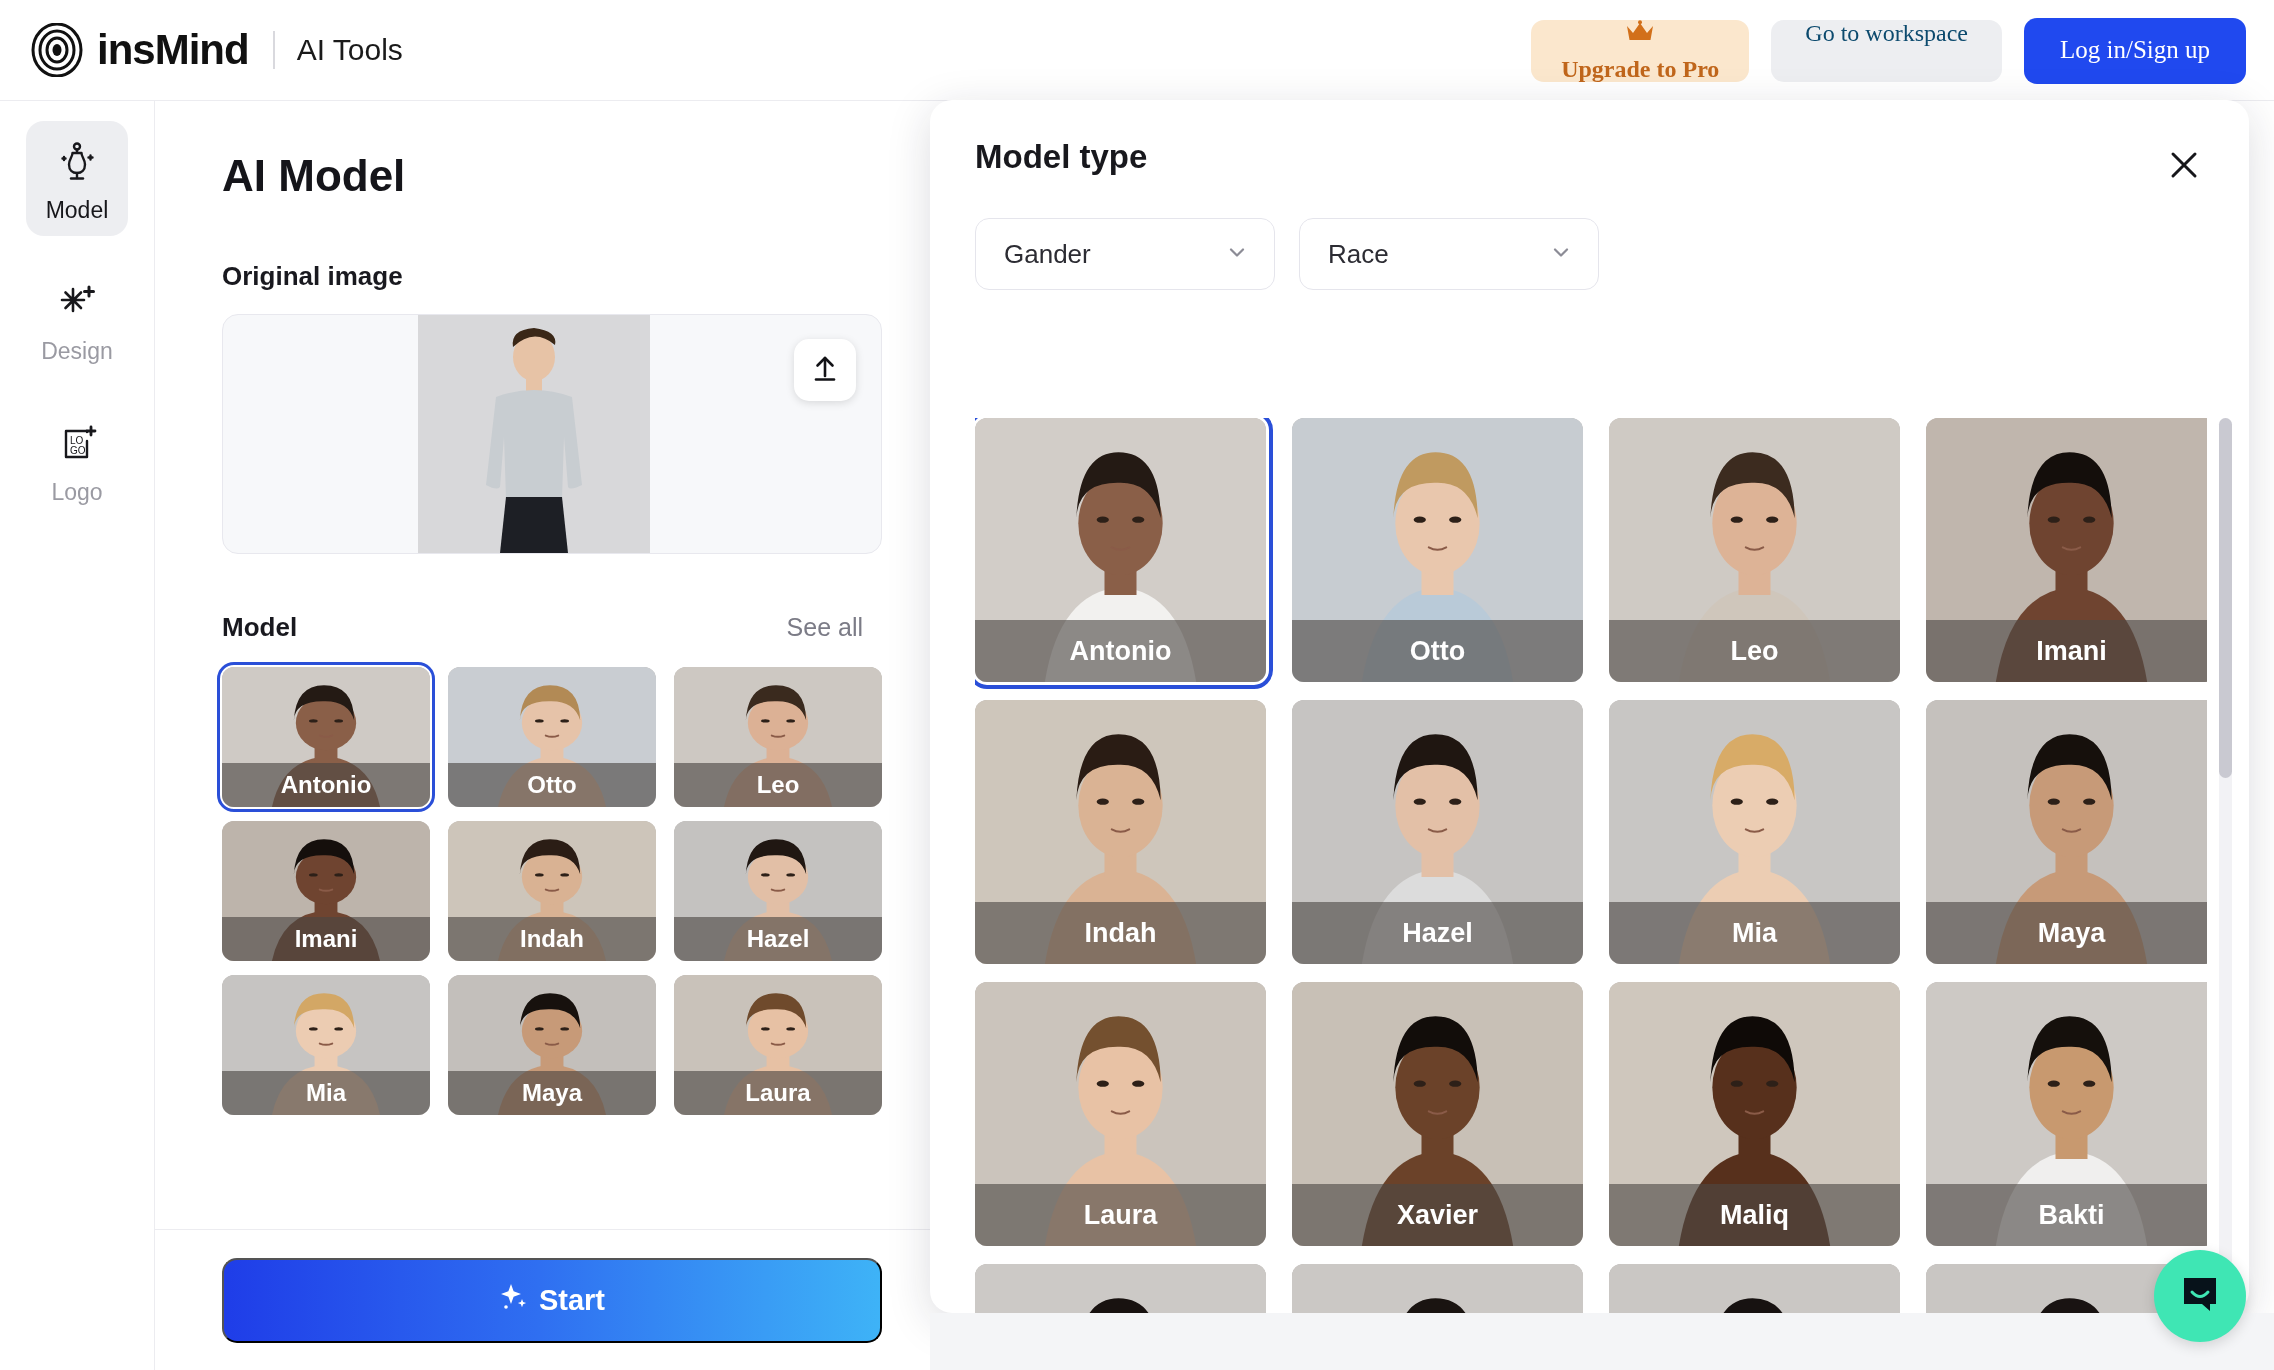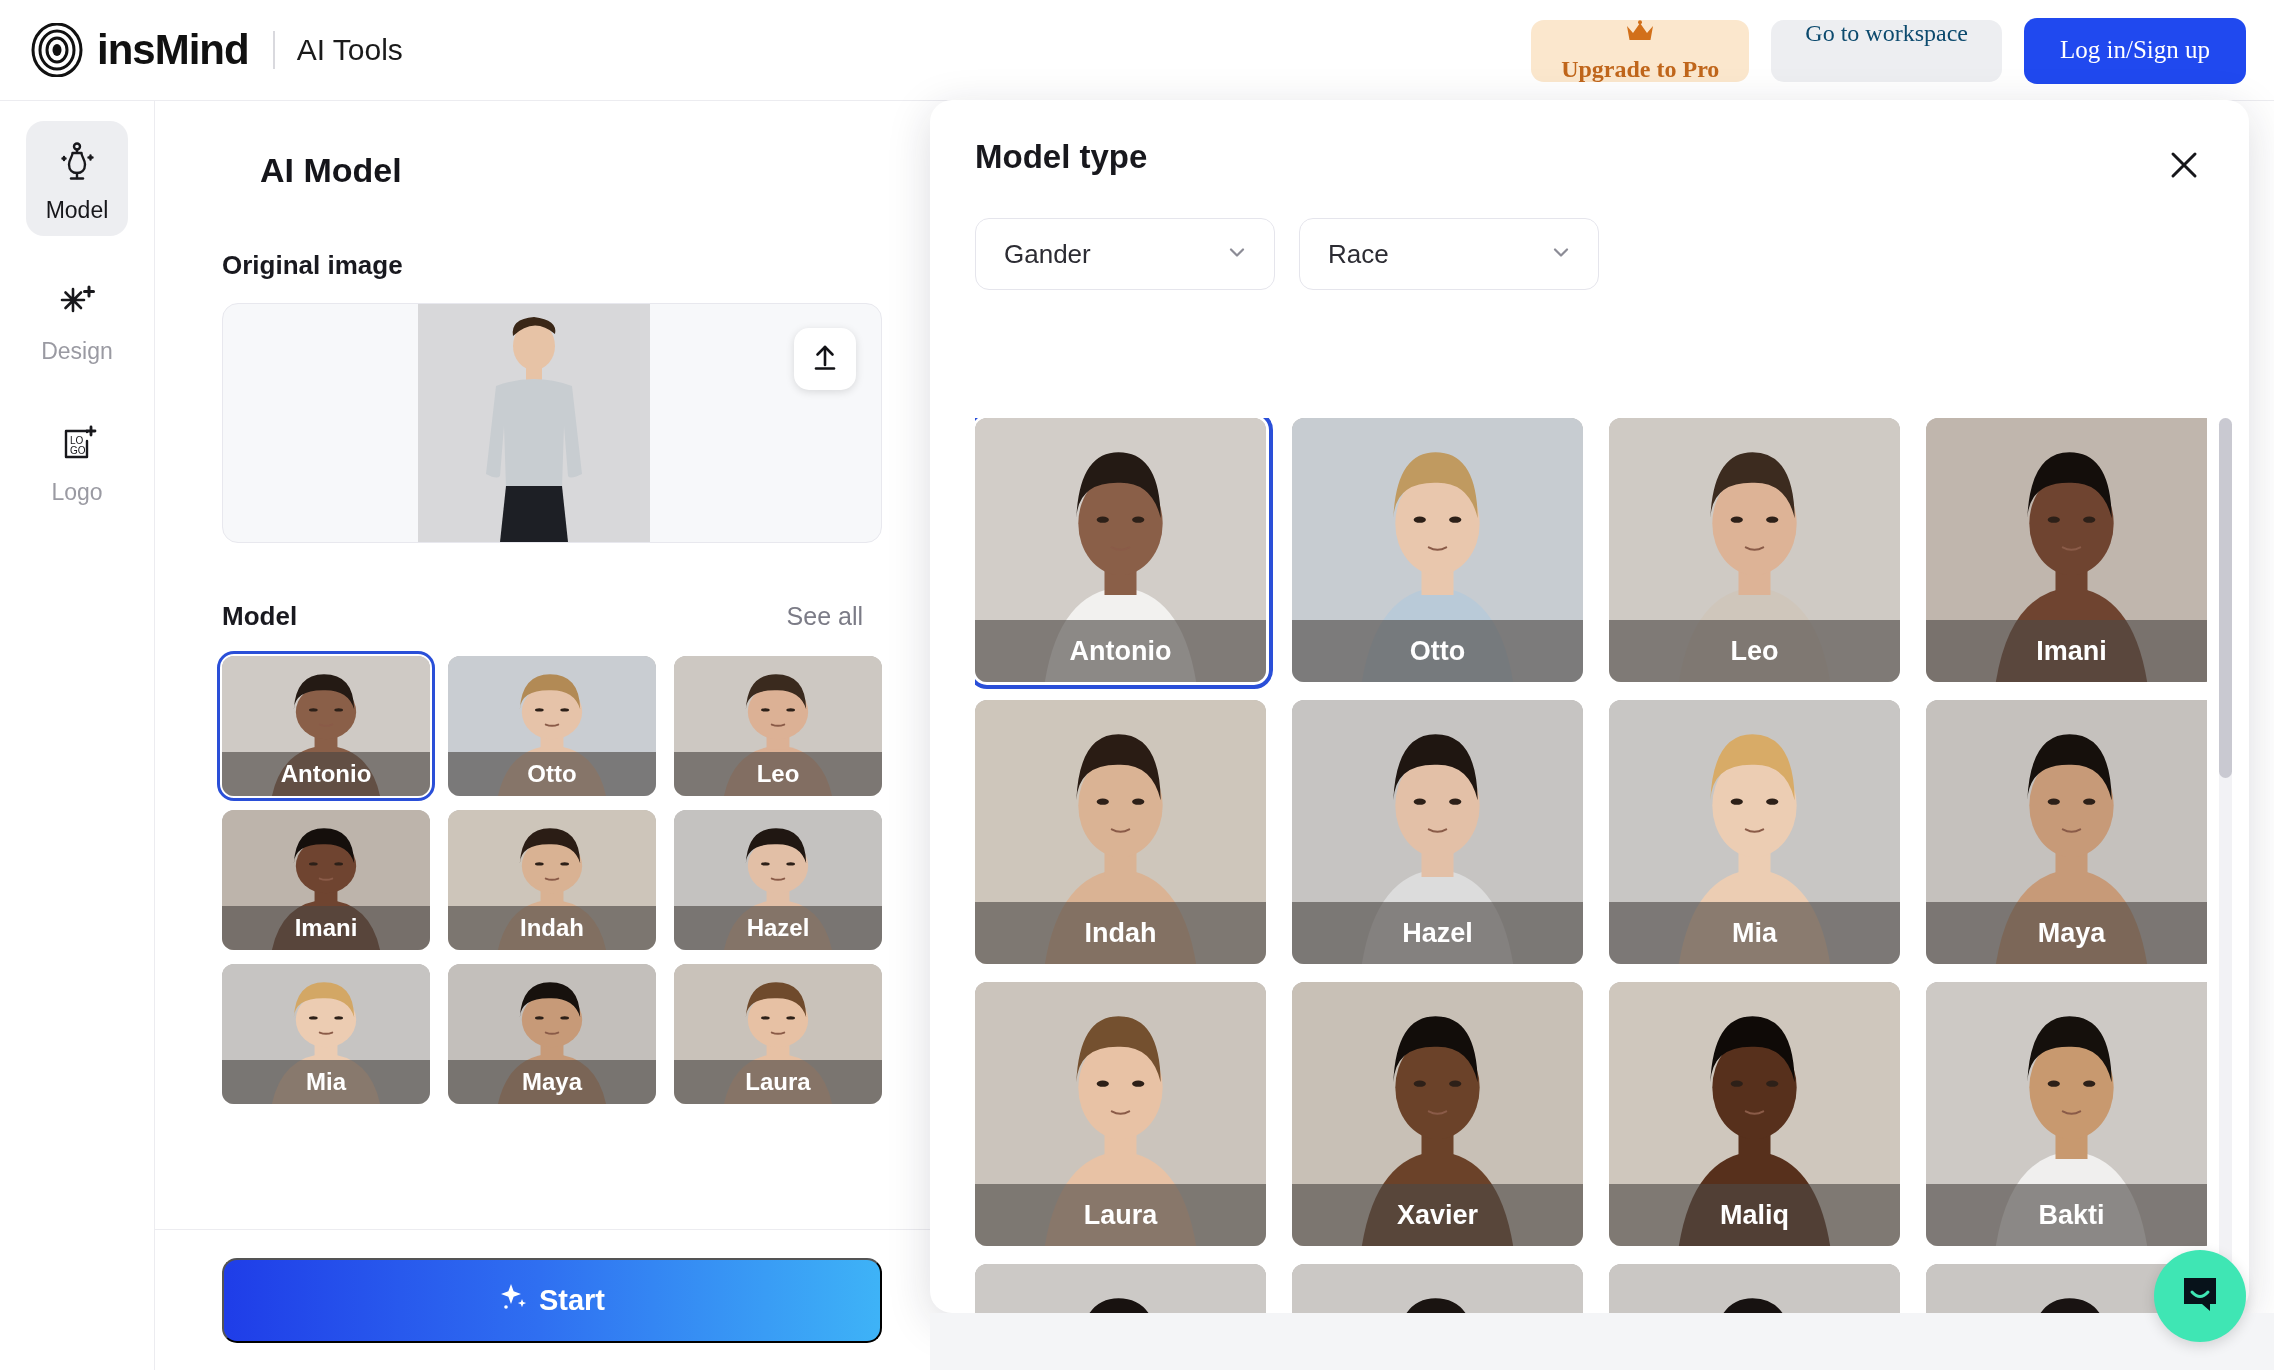--- a/index.html
+++ b/index.html
@@ -60,21 +60,21 @@
   .rail-item.active { background:#edeef1; }
   .rail-icon { height:54px; display:flex; align-items:center; justify-content:center; }
   .rail-label { font-size:23px; color:#9a9aa2; margin-top:8px; }
   .rail-item.active .rail-label { color:#16161a; }
 
   
   .panel {
     position:absolute; left:155px; top:101px; width:775px; height:1269px;
     background:#fff; overflow:hidden;
   }
-  .panel-title { font-size:34px; font-weight:700; color:#15151a; margin:50px 0 0 105px; }
+  .panel-title { font-size:44px; font-weight:700; color:#15151a; margin:50px 0 0 67px; }
   .sec-label { font-size:26px; font-weight:600; color:#19191f; margin:60px 0 0 67px; }
   .orig-box {
     position:relative; margin:22px 0 0 67px; width:660px; height:240px;
     border:1px solid #e8e8ee; border-radius:16px; background:#f7f8fa; overflow:hidden;
   }
   .orig-photo {
     position:absolute; left:195px; top:0; width:232px; height:238px;
     background:linear-gradient(#dcdcde,#d3d3d6);
   }
   .upload-btn {

